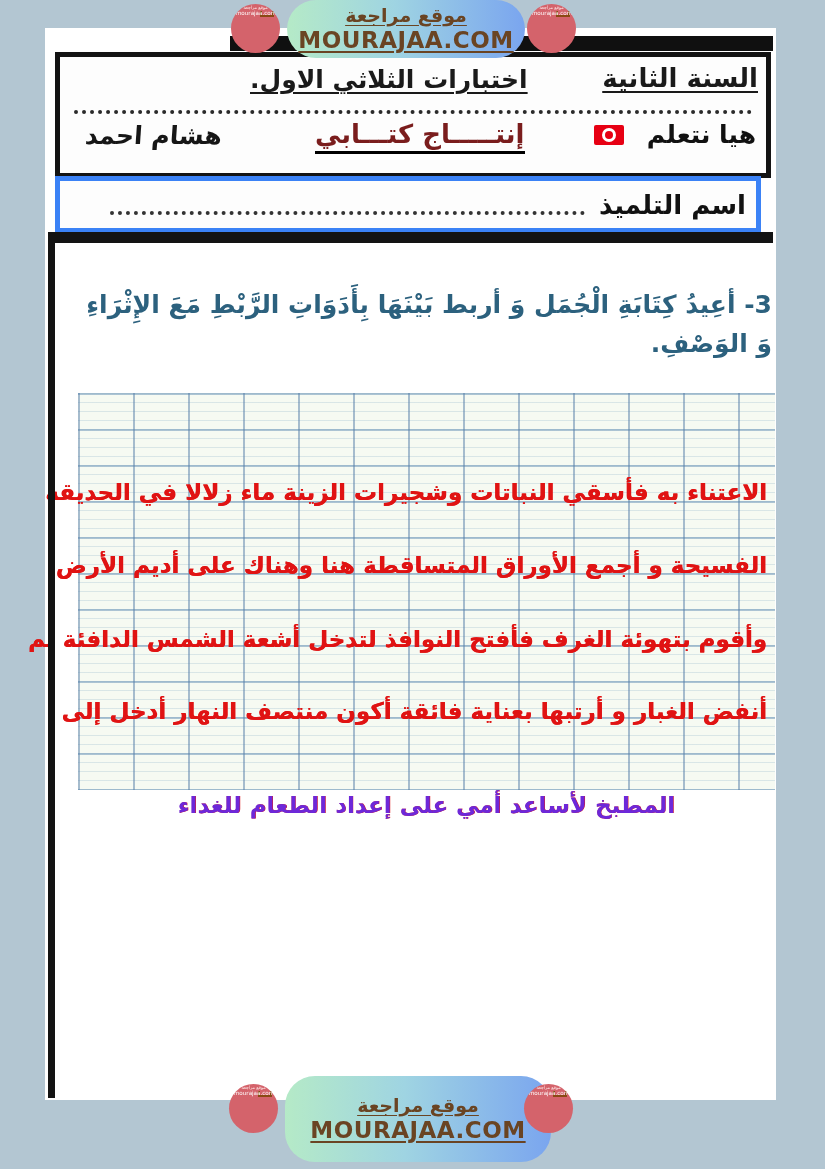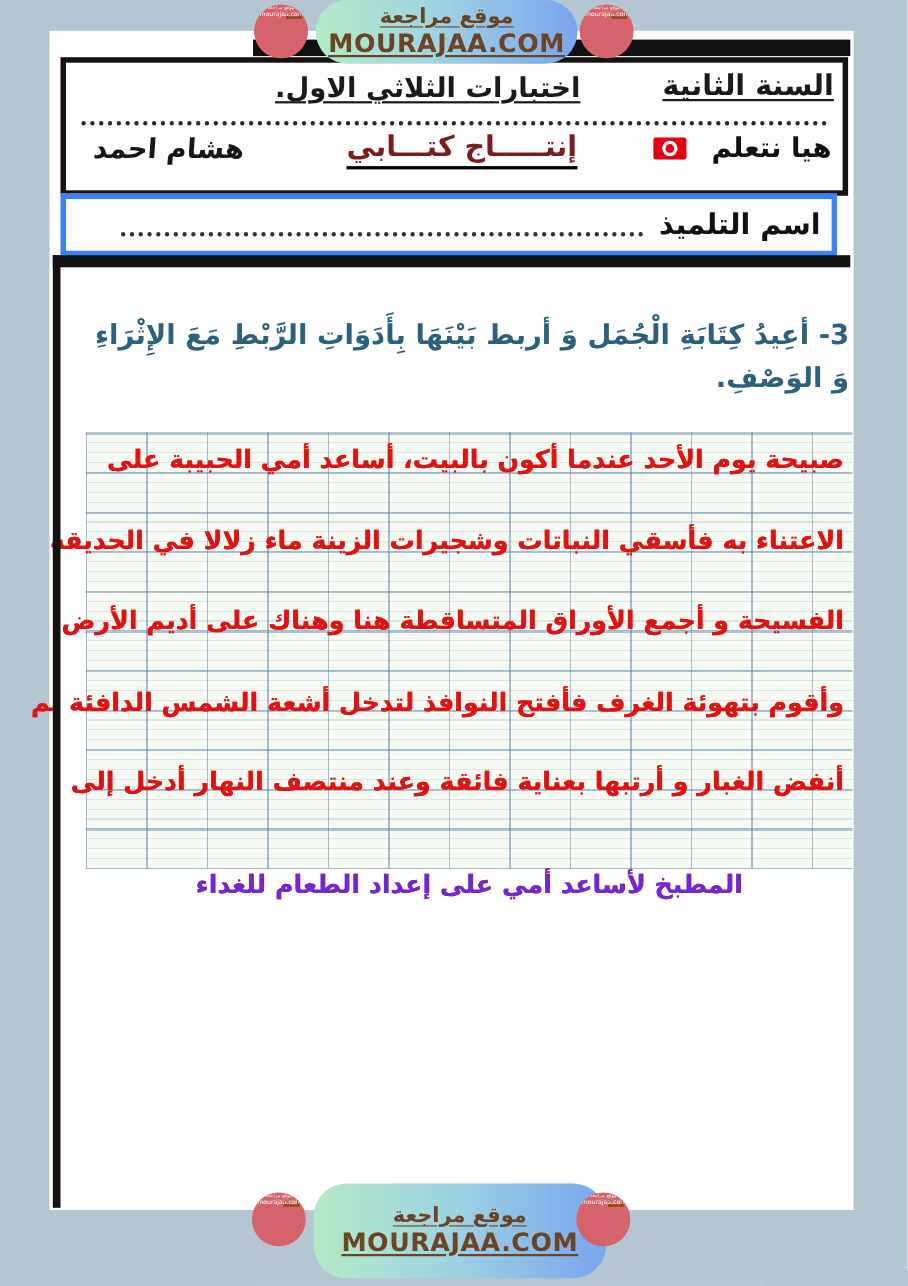--- a/index.html
+++ b/index.html
@@ -184,24 +184,23 @@
   <span class="name-label">اسم التلميذ</span>
   <div class="name-dots"></div>
 </div>
 
 <div class="main-top-border"></div>
 <div class="main-left-border"></div>
 
 <div class="question">3- أعِيدُ كِتَابَةِ الْجُمَل وَ أربط بَيْنَهَا بِأَدَوَاتِ الرَّبْطِ مَعَ الإِثْرَاءِ وَ الوَصْفِ.</div>
 
 <div class="ruled">
-  <div class="essay-line l1">صبيحة يوم الأحد عندما أكون بالبيت، أساعد أمي الحبيبة على</div>
   <div class="essay-line l2">الاعتناء به فأسقي النباتات وشجيرات الزينة ماء زلالا في الحديقة</div>
   <div class="essay-line l3">الفسيحة و أجمع الأوراق المتساقطة  هنا وهناك على أديم الأرض</div>
   <div class="essay-line l4">وأقوم  بتهوئة الغرف فأفتح النوافذ لتدخل أشعة الشمس الدافئة ثم</div>
-  <div class="essay-line l5">أنفض الغبار و أرتبها بعناية فائقة وعند منتصف النهار أدخل إلى</div>
+  <div class="essay-line l5">أنفض الغبار و أرتبها بعناية فائقة أكون منتصف النهار أدخل إلى</div>
 </div>
 <div class="essay-last">المطبخ لأساعد أمي على إعداد الطعام للغداء</div>
 
 <div class="banner bottom">
   <span class="ar">موقع مراجعة</span>
   <span class="en">MOURAJAA.COM</span>
 </div>
 
 </body></html>

